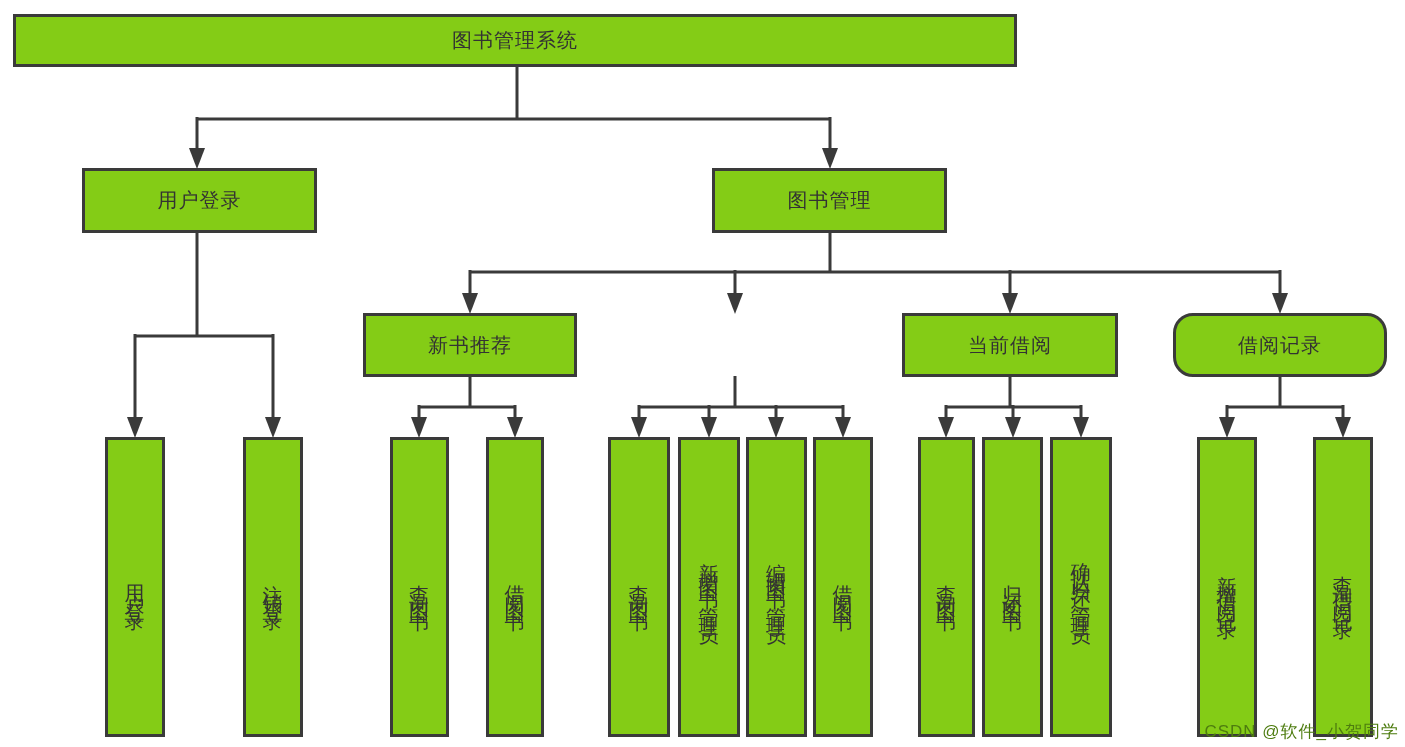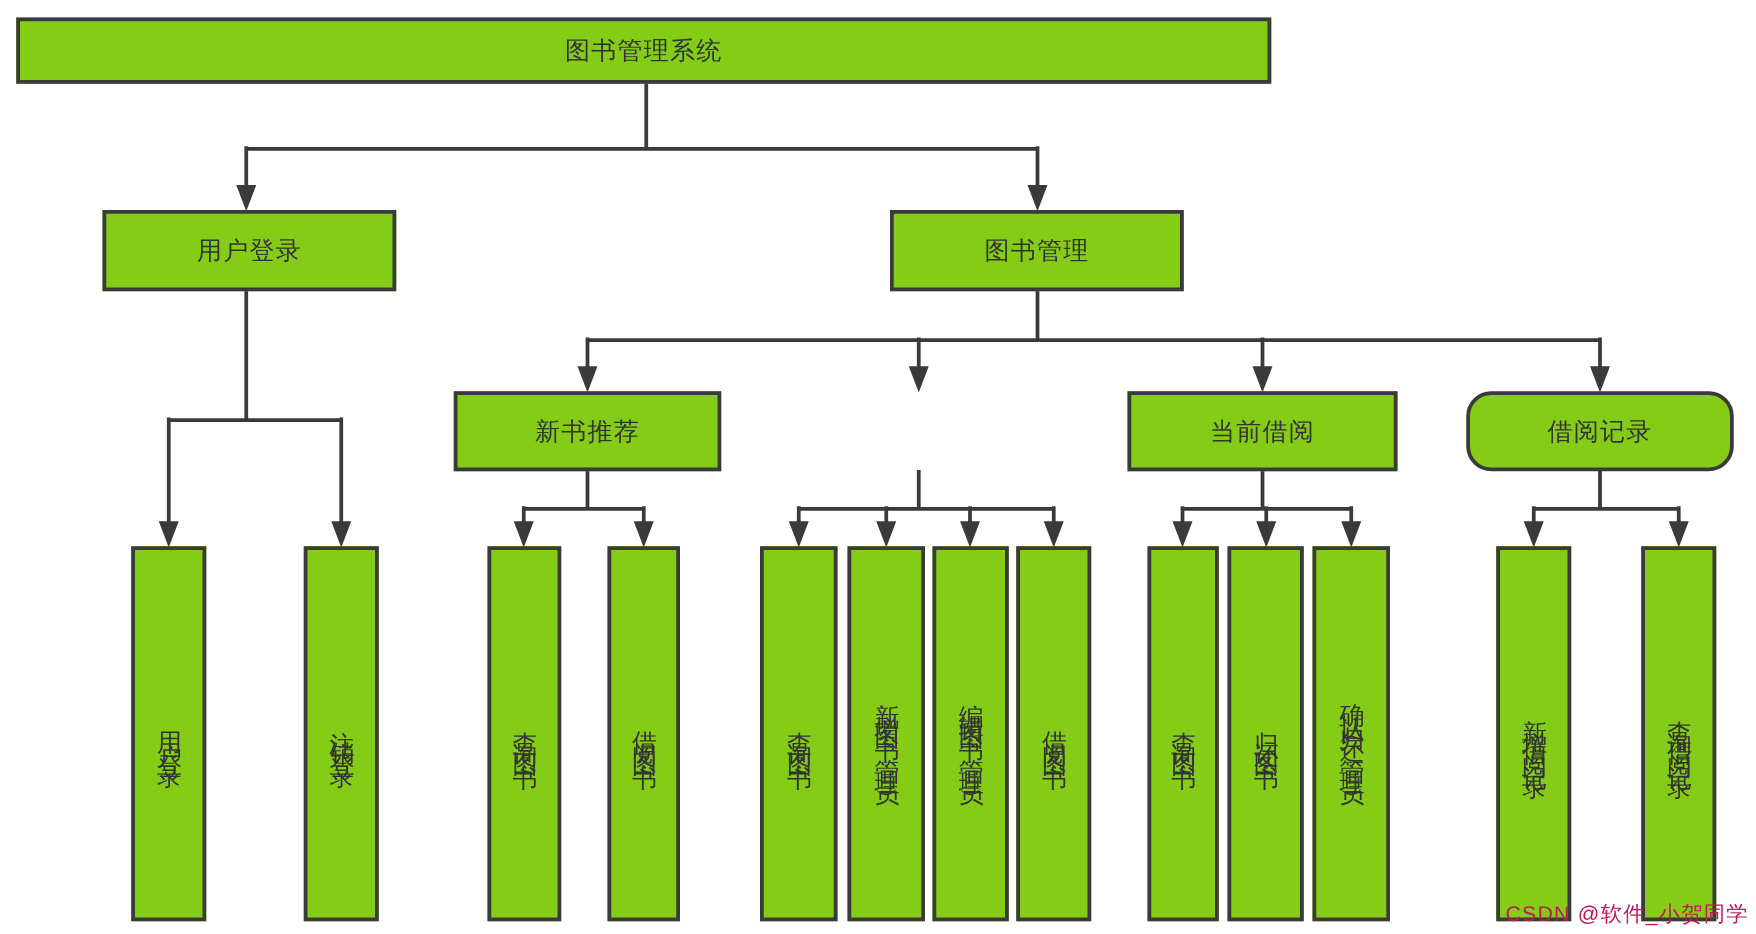--- a/index.html
+++ b/index.html
@@ -40,21 +40,21 @@
     writing-mode: vertical-rl;
     font-size: 20px;
     letter-spacing: 9px;
     line-height: 1;
   }
   .watermark {
     position: absolute;
     right: 6px;
     bottom: 4px;
     font-size: 17px;
-    color: #be185d;
+    color: #4d7c0f;
     letter-spacing: 1px;
     white-space: nowrap;
   }
 </style>
 </head>
 <body>
 
 <div id="stage">
 
   <svg class="connectors" viewBox="0 0 1405 747" xmlns="http://www.w3.org/2000/svg">

